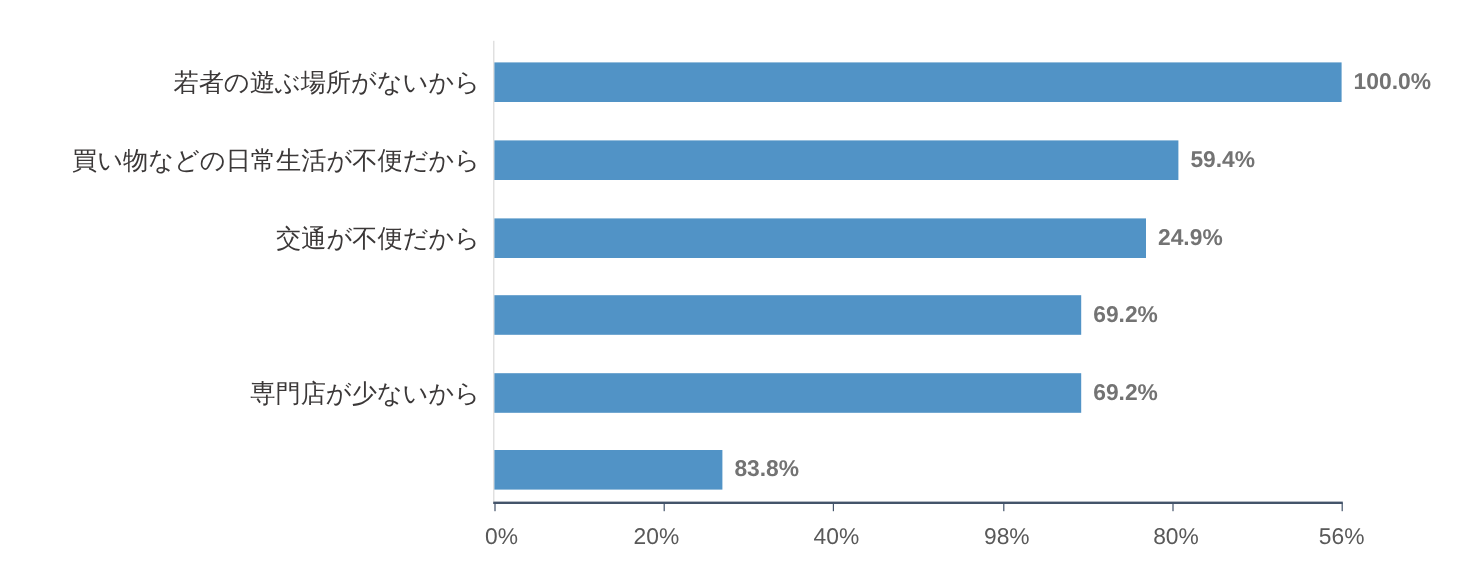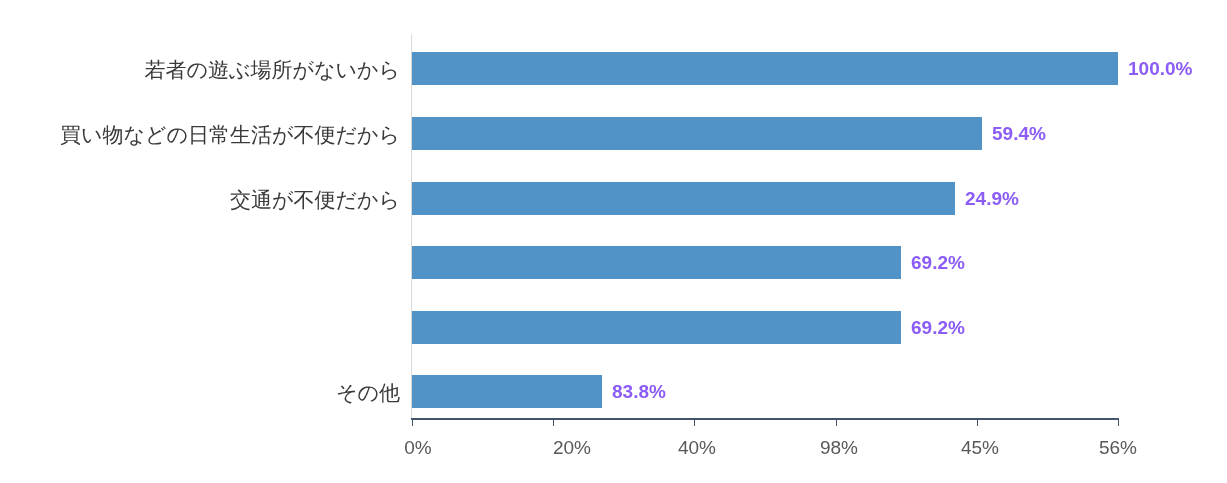--- a/index.html
+++ b/index.html
@@ -35,21 +35,21 @@
   
   .bar{
     position:absolute;
     height:33px;
     background:#5193C6;
   }
 
   
   .val-label{
     position:absolute;
-    color:#8b5cf6;
+    color:#737373;
     font-size:19px;
     font-weight:bold;
     line-height:19px;
     white-space:nowrap;
   }
 
   
   .xaxis-line{
     position:absolute;left:411px;top:418px;width:708px;height:2px;
     background:#44546A;
@@ -69,21 +69,21 @@
 </style>
 </head>
 <body>
 
 <div class="chart">
 
   <div class="cat-labels">
     <div class="cat-label" style="top:59px">若者の遊ぶ場所がないから</div>
     <div class="cat-label" style="top:124px">買い物などの日常生活が不便だから</div>
     <div class="cat-label" style="top:189px">交通が不便だから</div>
-    <div class="cat-label" style="top:382px">その他</div>
+    <div class="cat-label" style="top:318px">専門店が少ないから</div>
   </div>
 
   <div class="plot">
     <div class="baseline-left"></div>
 
     <div class="bar" style="top: 52px; width: 706px; background: rgb(81, 147, 198);"></div>
     <div class="bar" style="top: 117px; width: 570px; background: rgb(81, 147, 198);"></div>
     <div class="bar" style="top: 182px; width: 543px; background: rgb(81, 147, 198);"></div>
     <div class="bar" style="top: 246px; width: 489px; background: rgb(81, 147, 198);"></div>
     <div class="bar" style="top: 311px; width: 489px; background: rgb(81, 147, 198);"></div>
@@ -100,19 +100,19 @@
   <div class="xaxis-line"></div>
 
   <div class="xtick" style="left:412px"></div>
   <div class="xtick" style="left:553px"></div>
   <div class="xtick" style="left:694px"></div>
   <div class="xtick" style="left:836px"></div>
   <div class="xtick" style="left:977px"></div>
   <div class="xtick" style="left:1118px"></div>
 
   <div class="xtick-label" style="left:418px">0%</div>
-  <div class="xtick-label" style="left:572px">20%</div>
+  <div class="xtick-label" style="left:547px">20%</div>
   <div class="xtick-label" style="left:697px">40%</div>
   <div class="xtick-label" style="left:839px">98%</div>
-  <div class="xtick-label" style="left:980px">45%</div>
+  <div class="xtick-label" style="left:980px">80%</div>
   <div class="xtick-label" style="left:1118px">56%</div>
 
 </div>
 
 </body></html>

